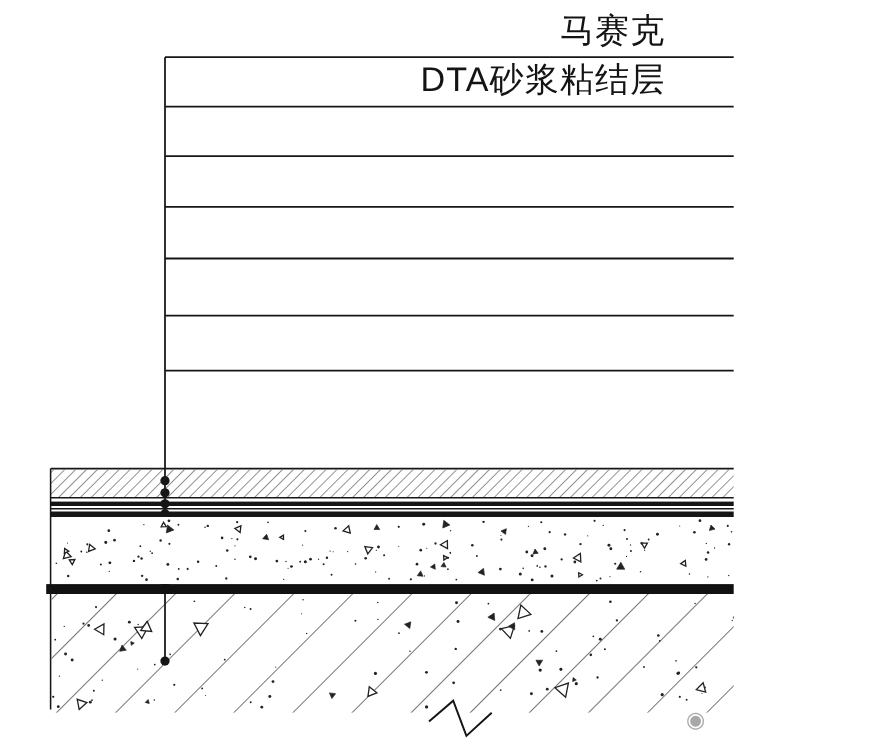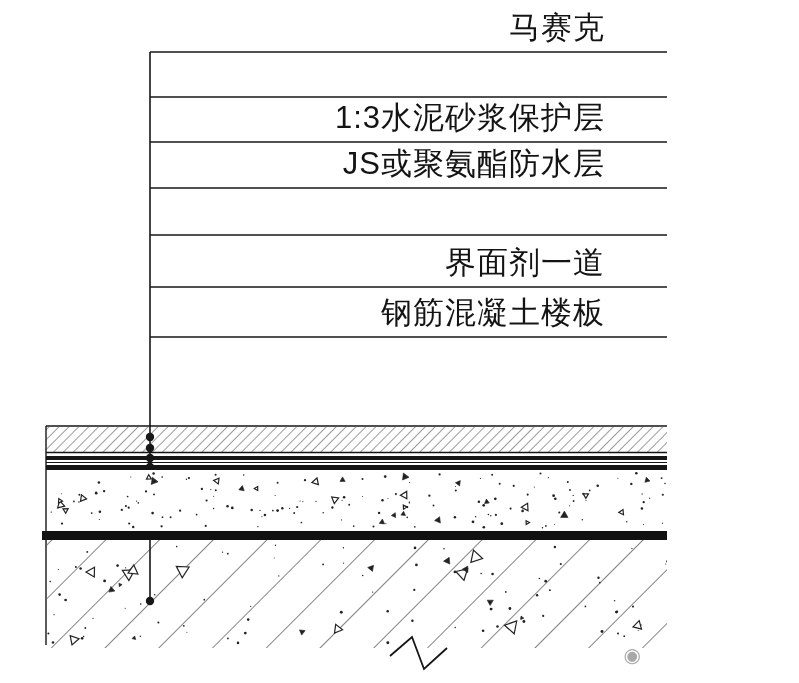--- a/index.html
+++ b/index.html
@@ -417,22 +417,19 @@
         </g>
 
       <line x1="46" y1="426" x2="46" y2="645" stroke="#161616" stroke-width="1.4"></line>
       <line x1="760" y1="426" x2="760" y2="645" stroke="#161616" stroke-width="1.4"></line>
 
       <polyline points="390,656 412,637 424,669 447,648" fill="none" stroke="#161616" stroke-width="1.8"></polyline>
     </g>
   </svg>
 
   <div class="layer-label" style="top:10px">马赛克</div>
-  <div class="layer-label" style="top:100px">1:3水泥砂浆保护层</div>
-  <div class="layer-label" style="top:146px">JS或聚氨酯防水层</div>
-  <div class="layer-label" style="top:245px">界面剂一道</div>
-  <div class="layer-label" style="top:295px">钢筋混凝土楼板</div>
+  <div class="layer-label" style="top:55px">DTA砂浆粘结层</div>
 
   <div class="watermark">
     <span class="logo">◉</span>
   </div>
 
 </div>
 
 </body></html>

